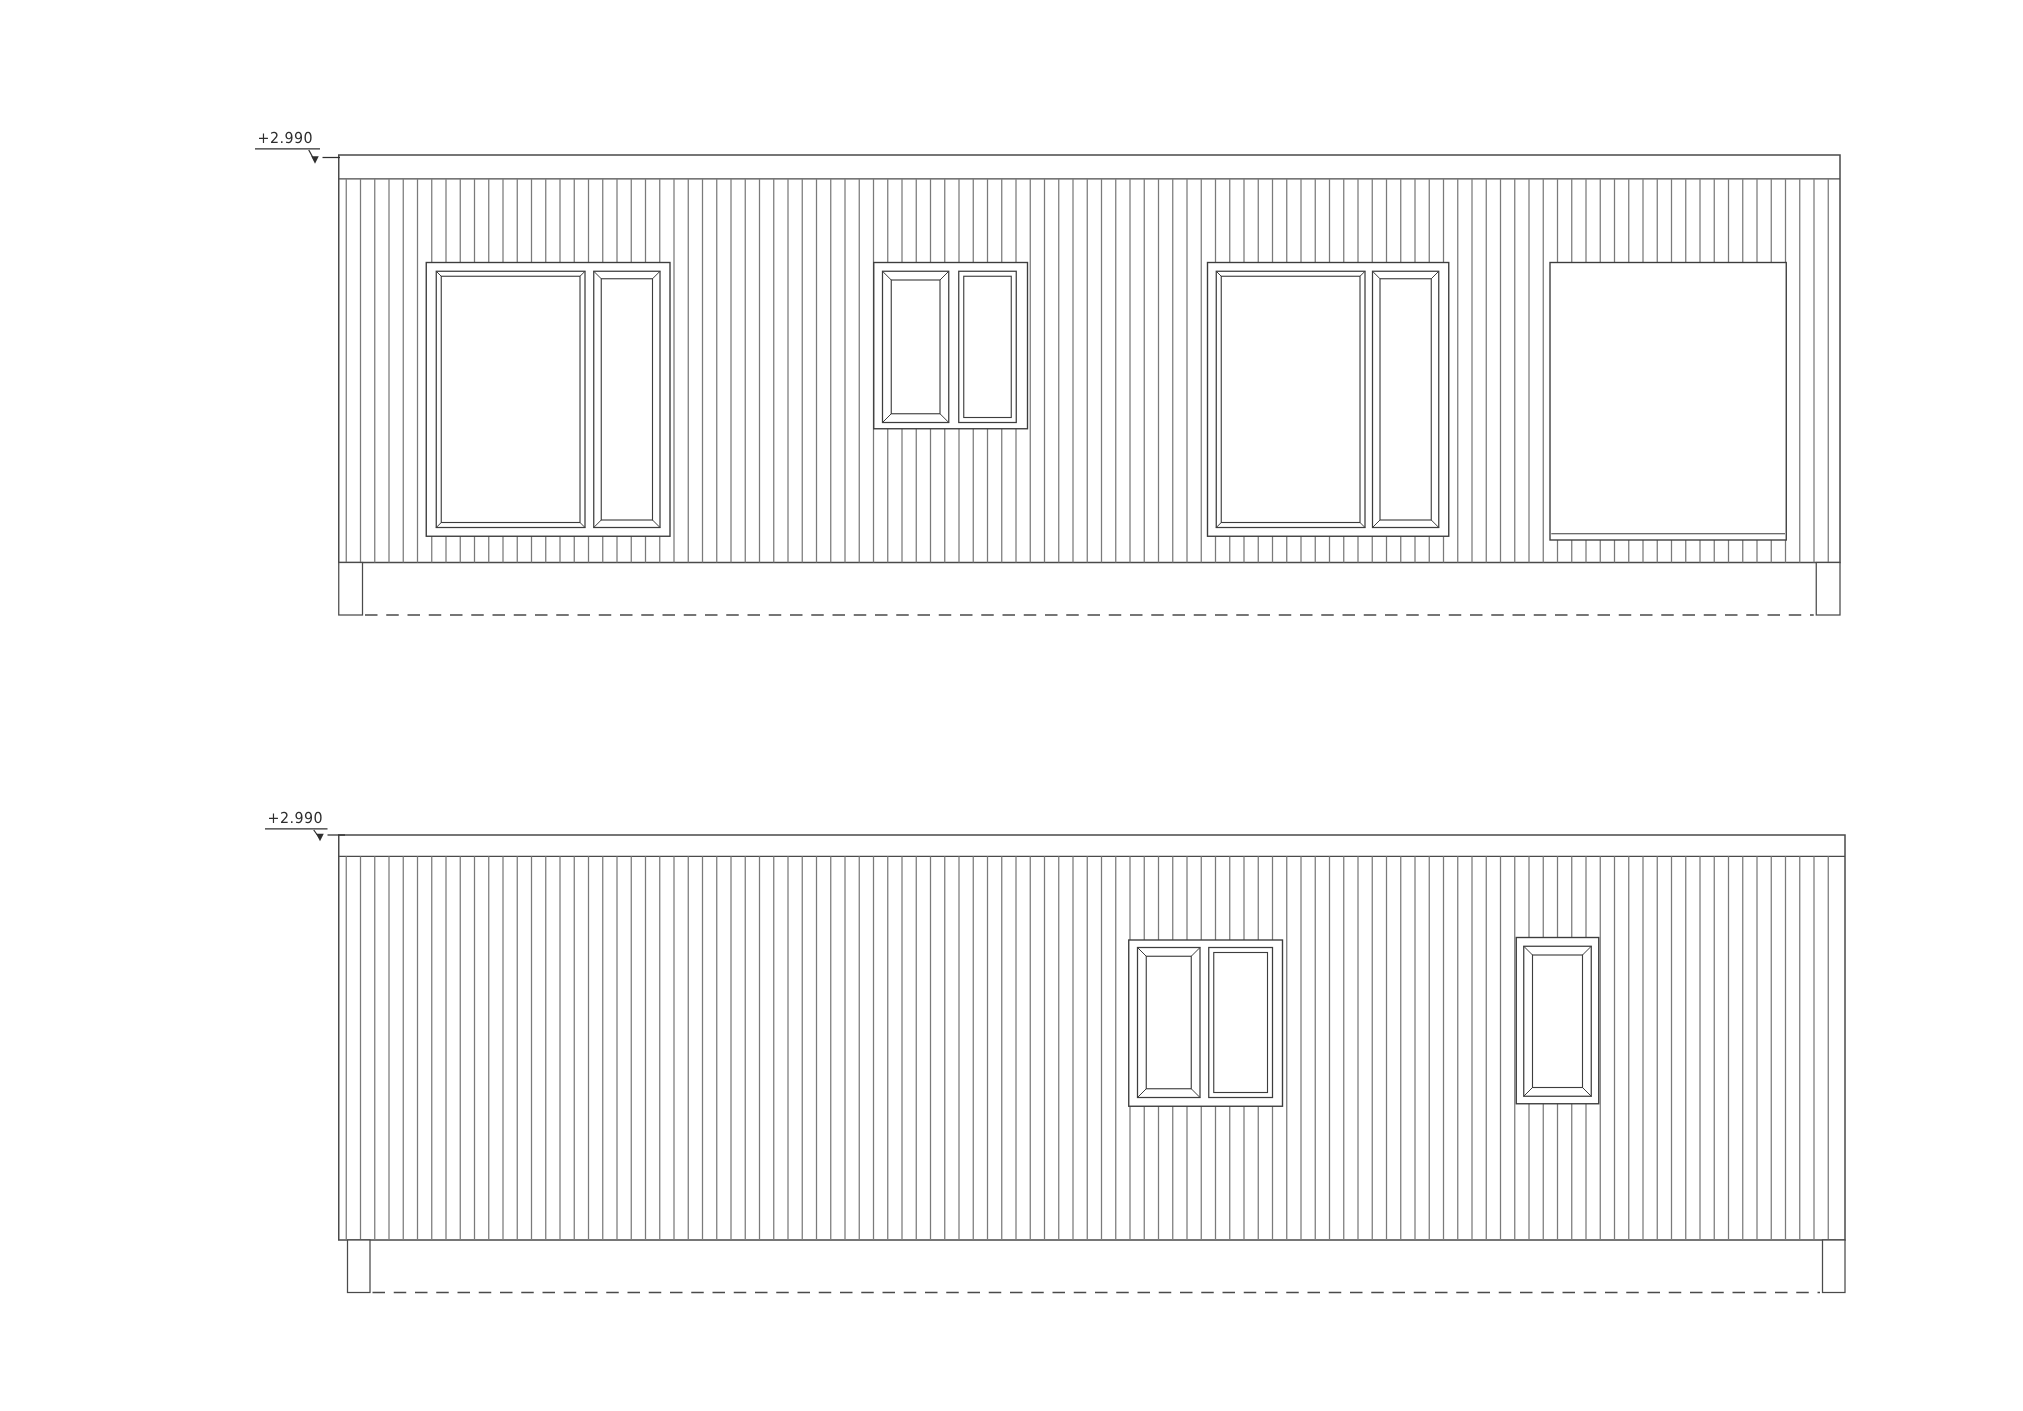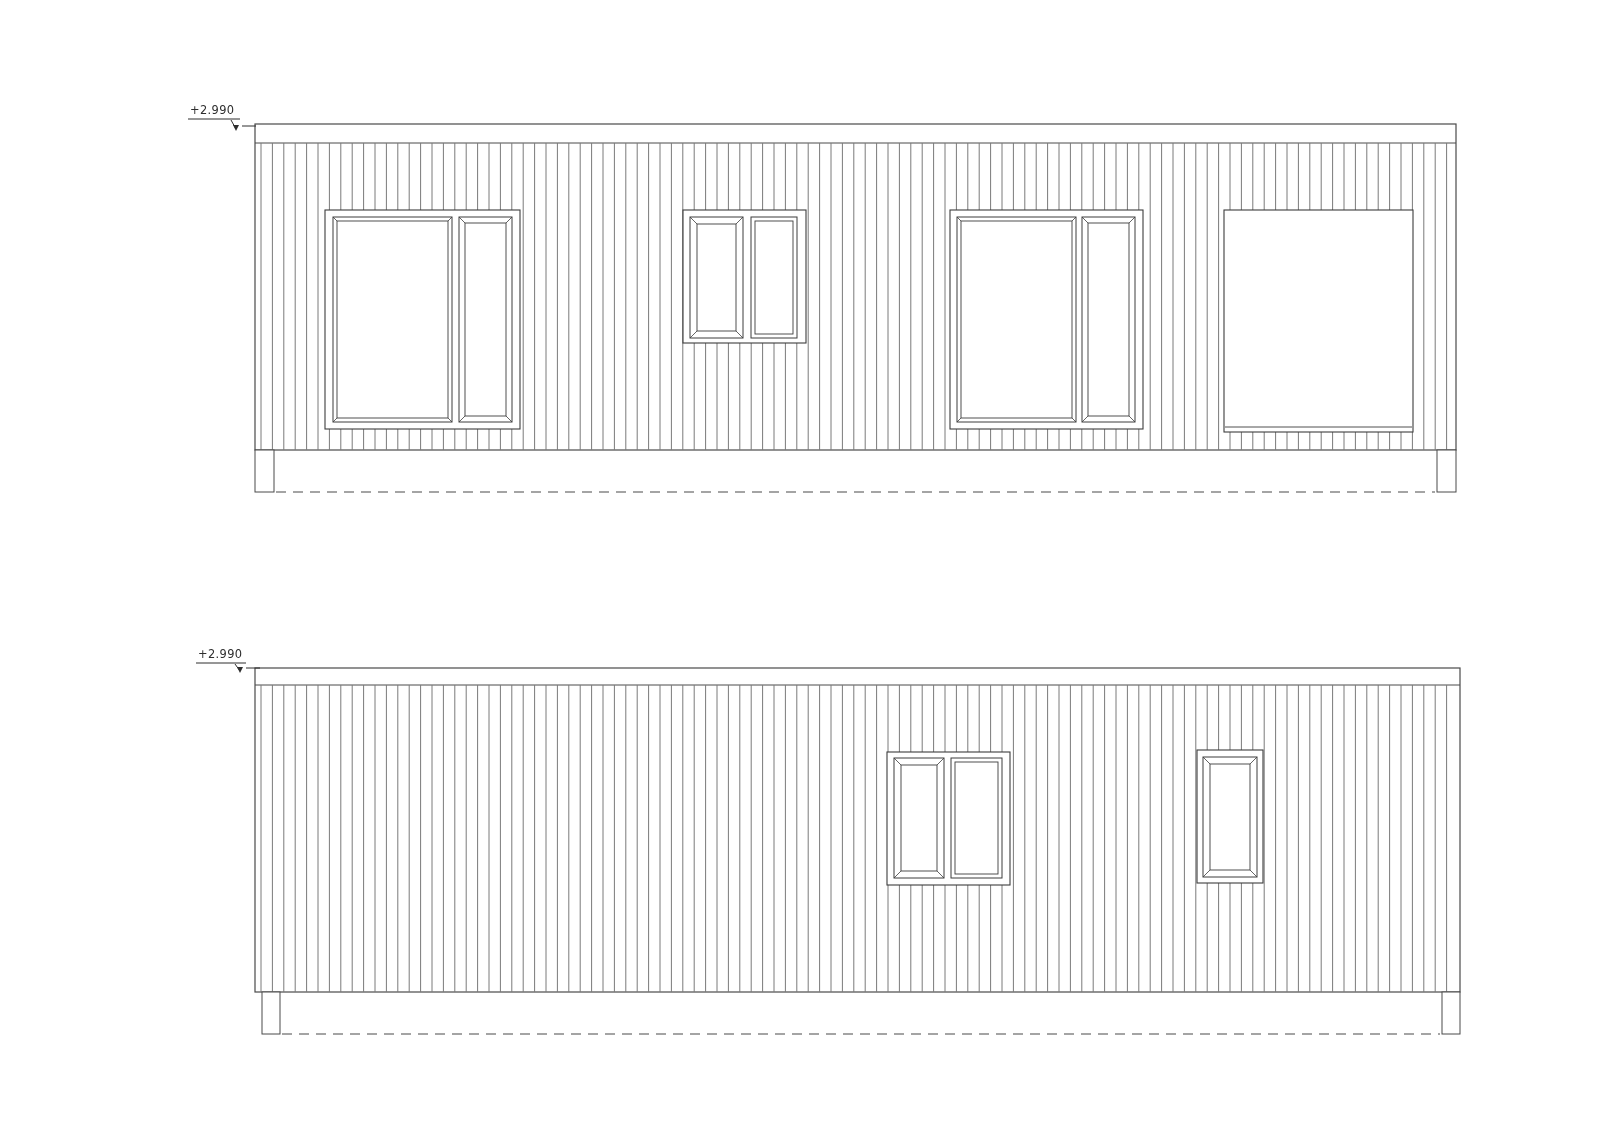--- a/index.html
+++ b/index.html
@@ -1,20 +1,20 @@
 <!DOCTYPE html>
 <html><head>
 <meta charset="utf-8">
 <style>
   html,body{margin:0;padding:0;}
   body{
     width:1618px;height:1129px;background:#ffffff;position:relative;
     overflow:hidden;font-family:"DejaVu Sans",sans-serif;
   }
-  #sheet{position:absolute;left:0;top:0;width:1434px;height:1129px;}
+  #sheet{position:absolute;left:16px;top:0;width:1434px;height:1129px;}
   #canvas{position:absolute;left:0;top:0;}
   .level-label{
     position:absolute;font-size:12px;line-height:13px;color:#2e2e2e;
     letter-spacing:0.4px;transform:scaleX(0.95);transform-origin:left top;
     white-space:nowrap;
   }
 </style>
 </head>
 <body>
 

